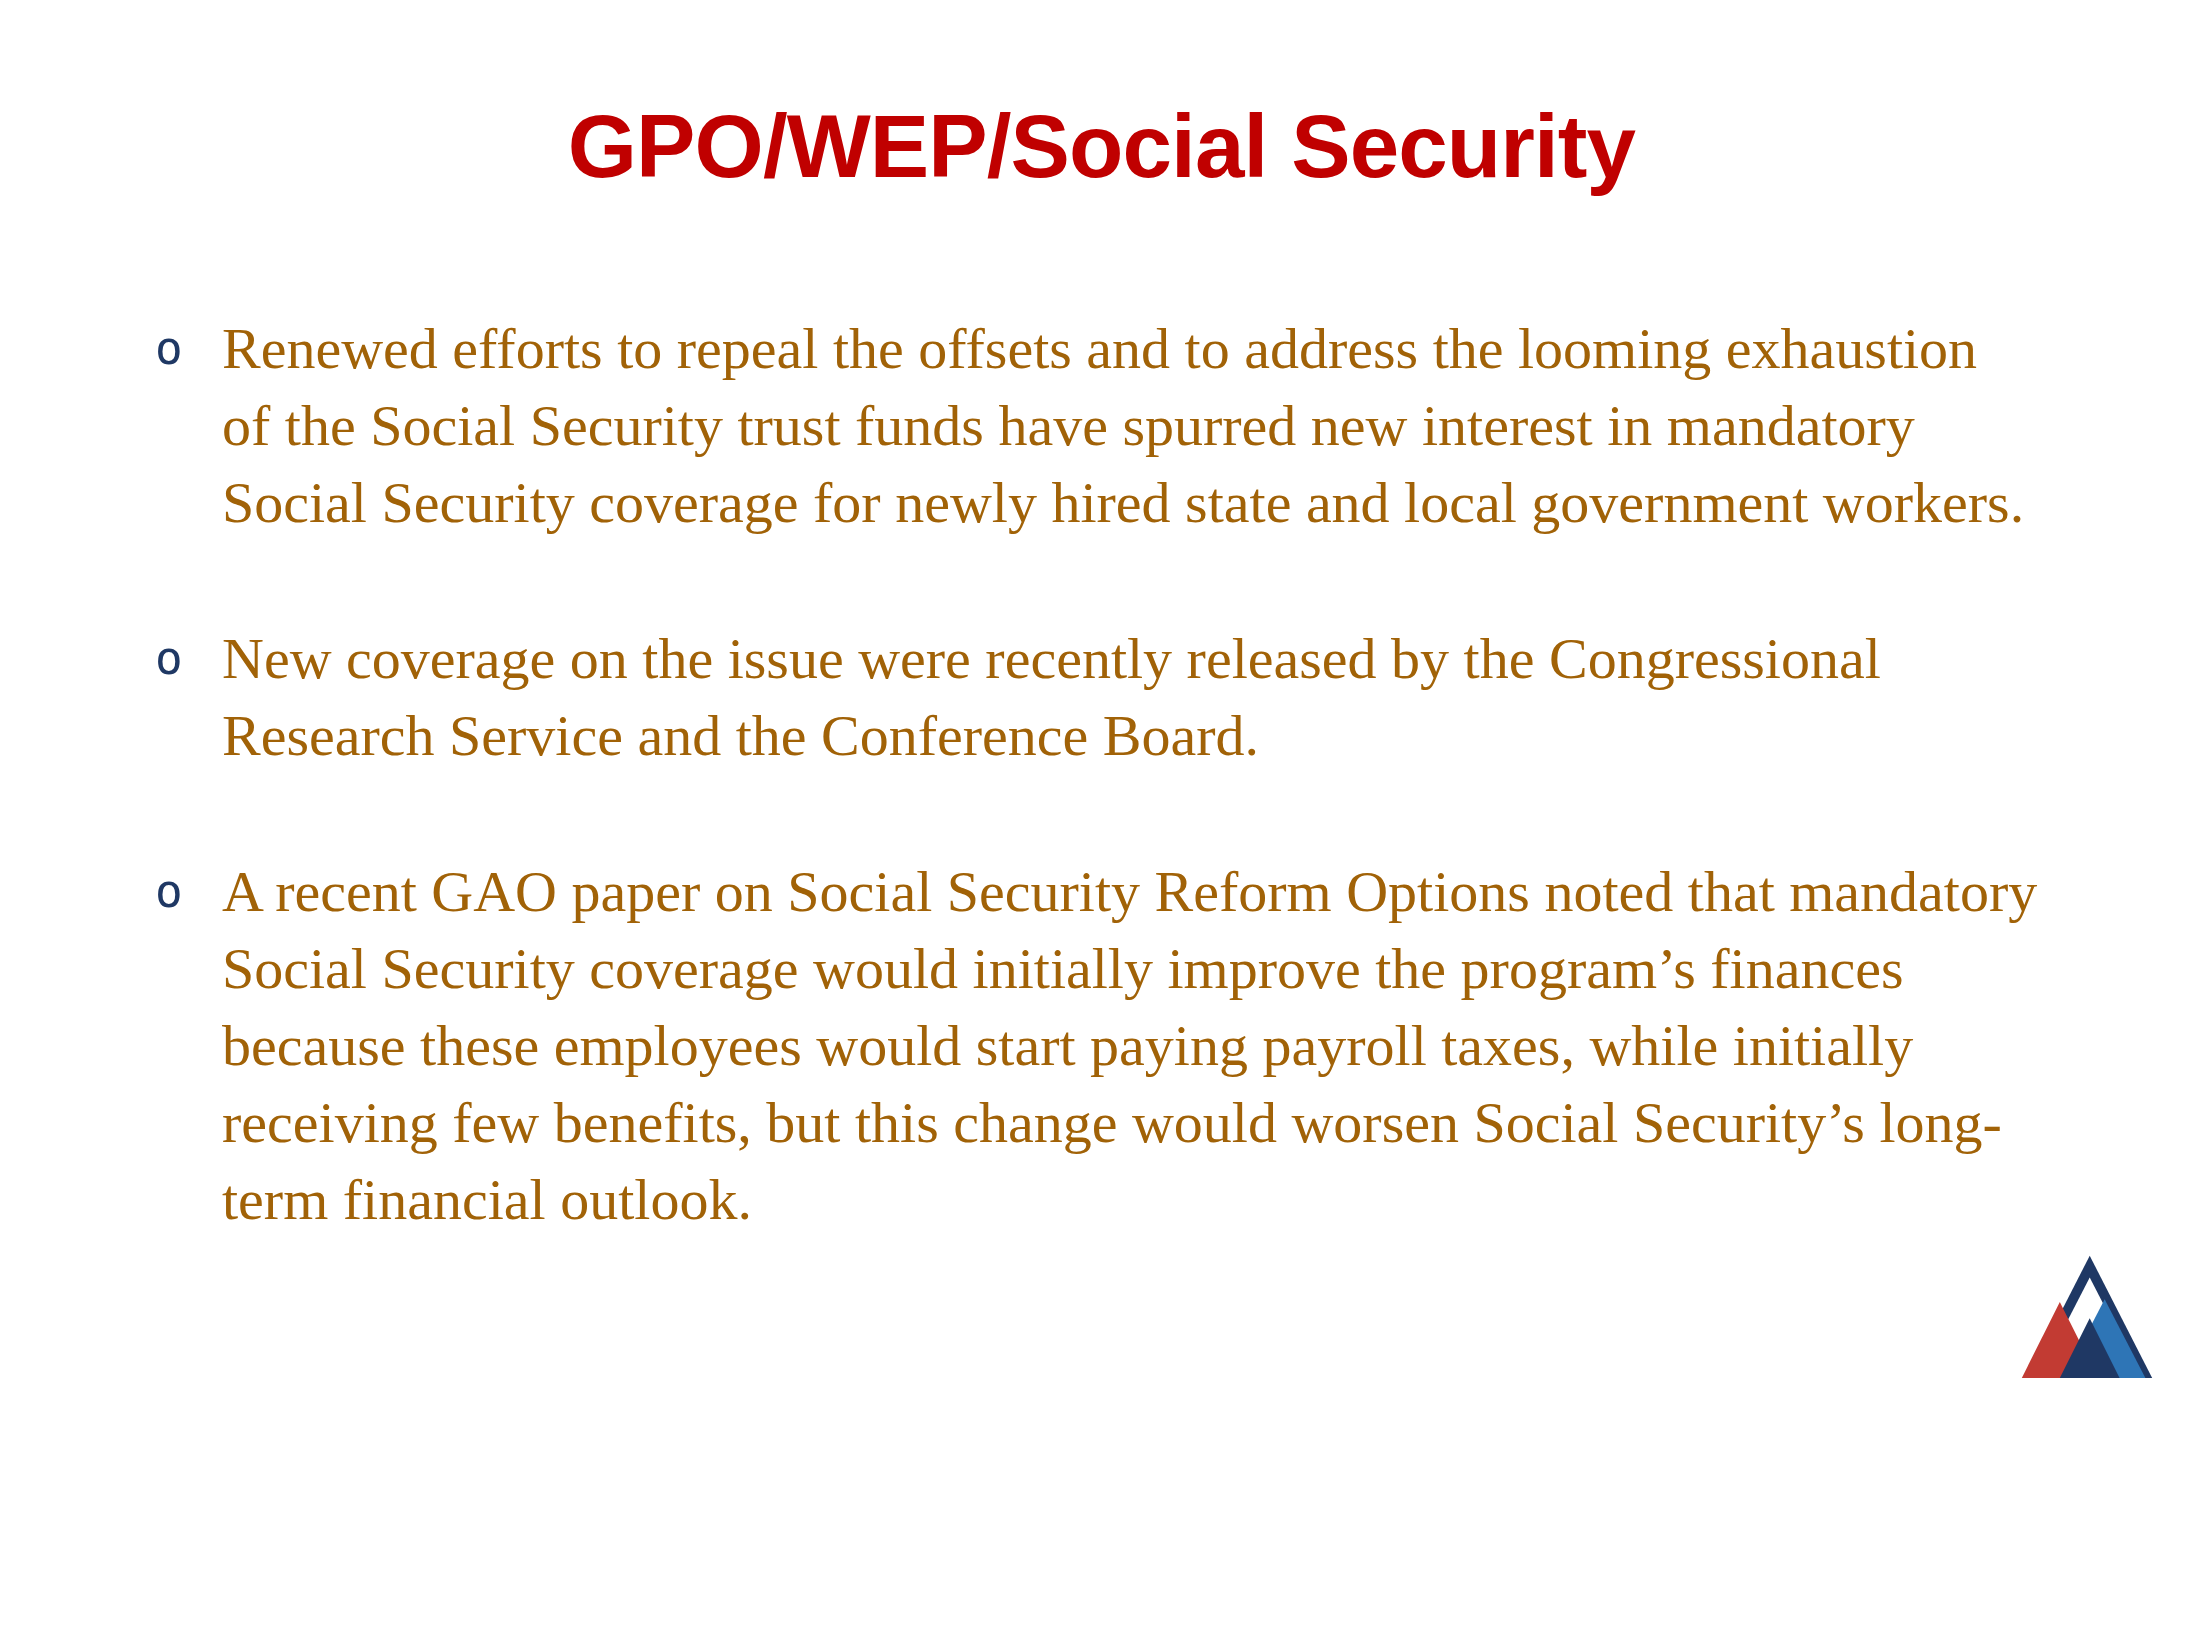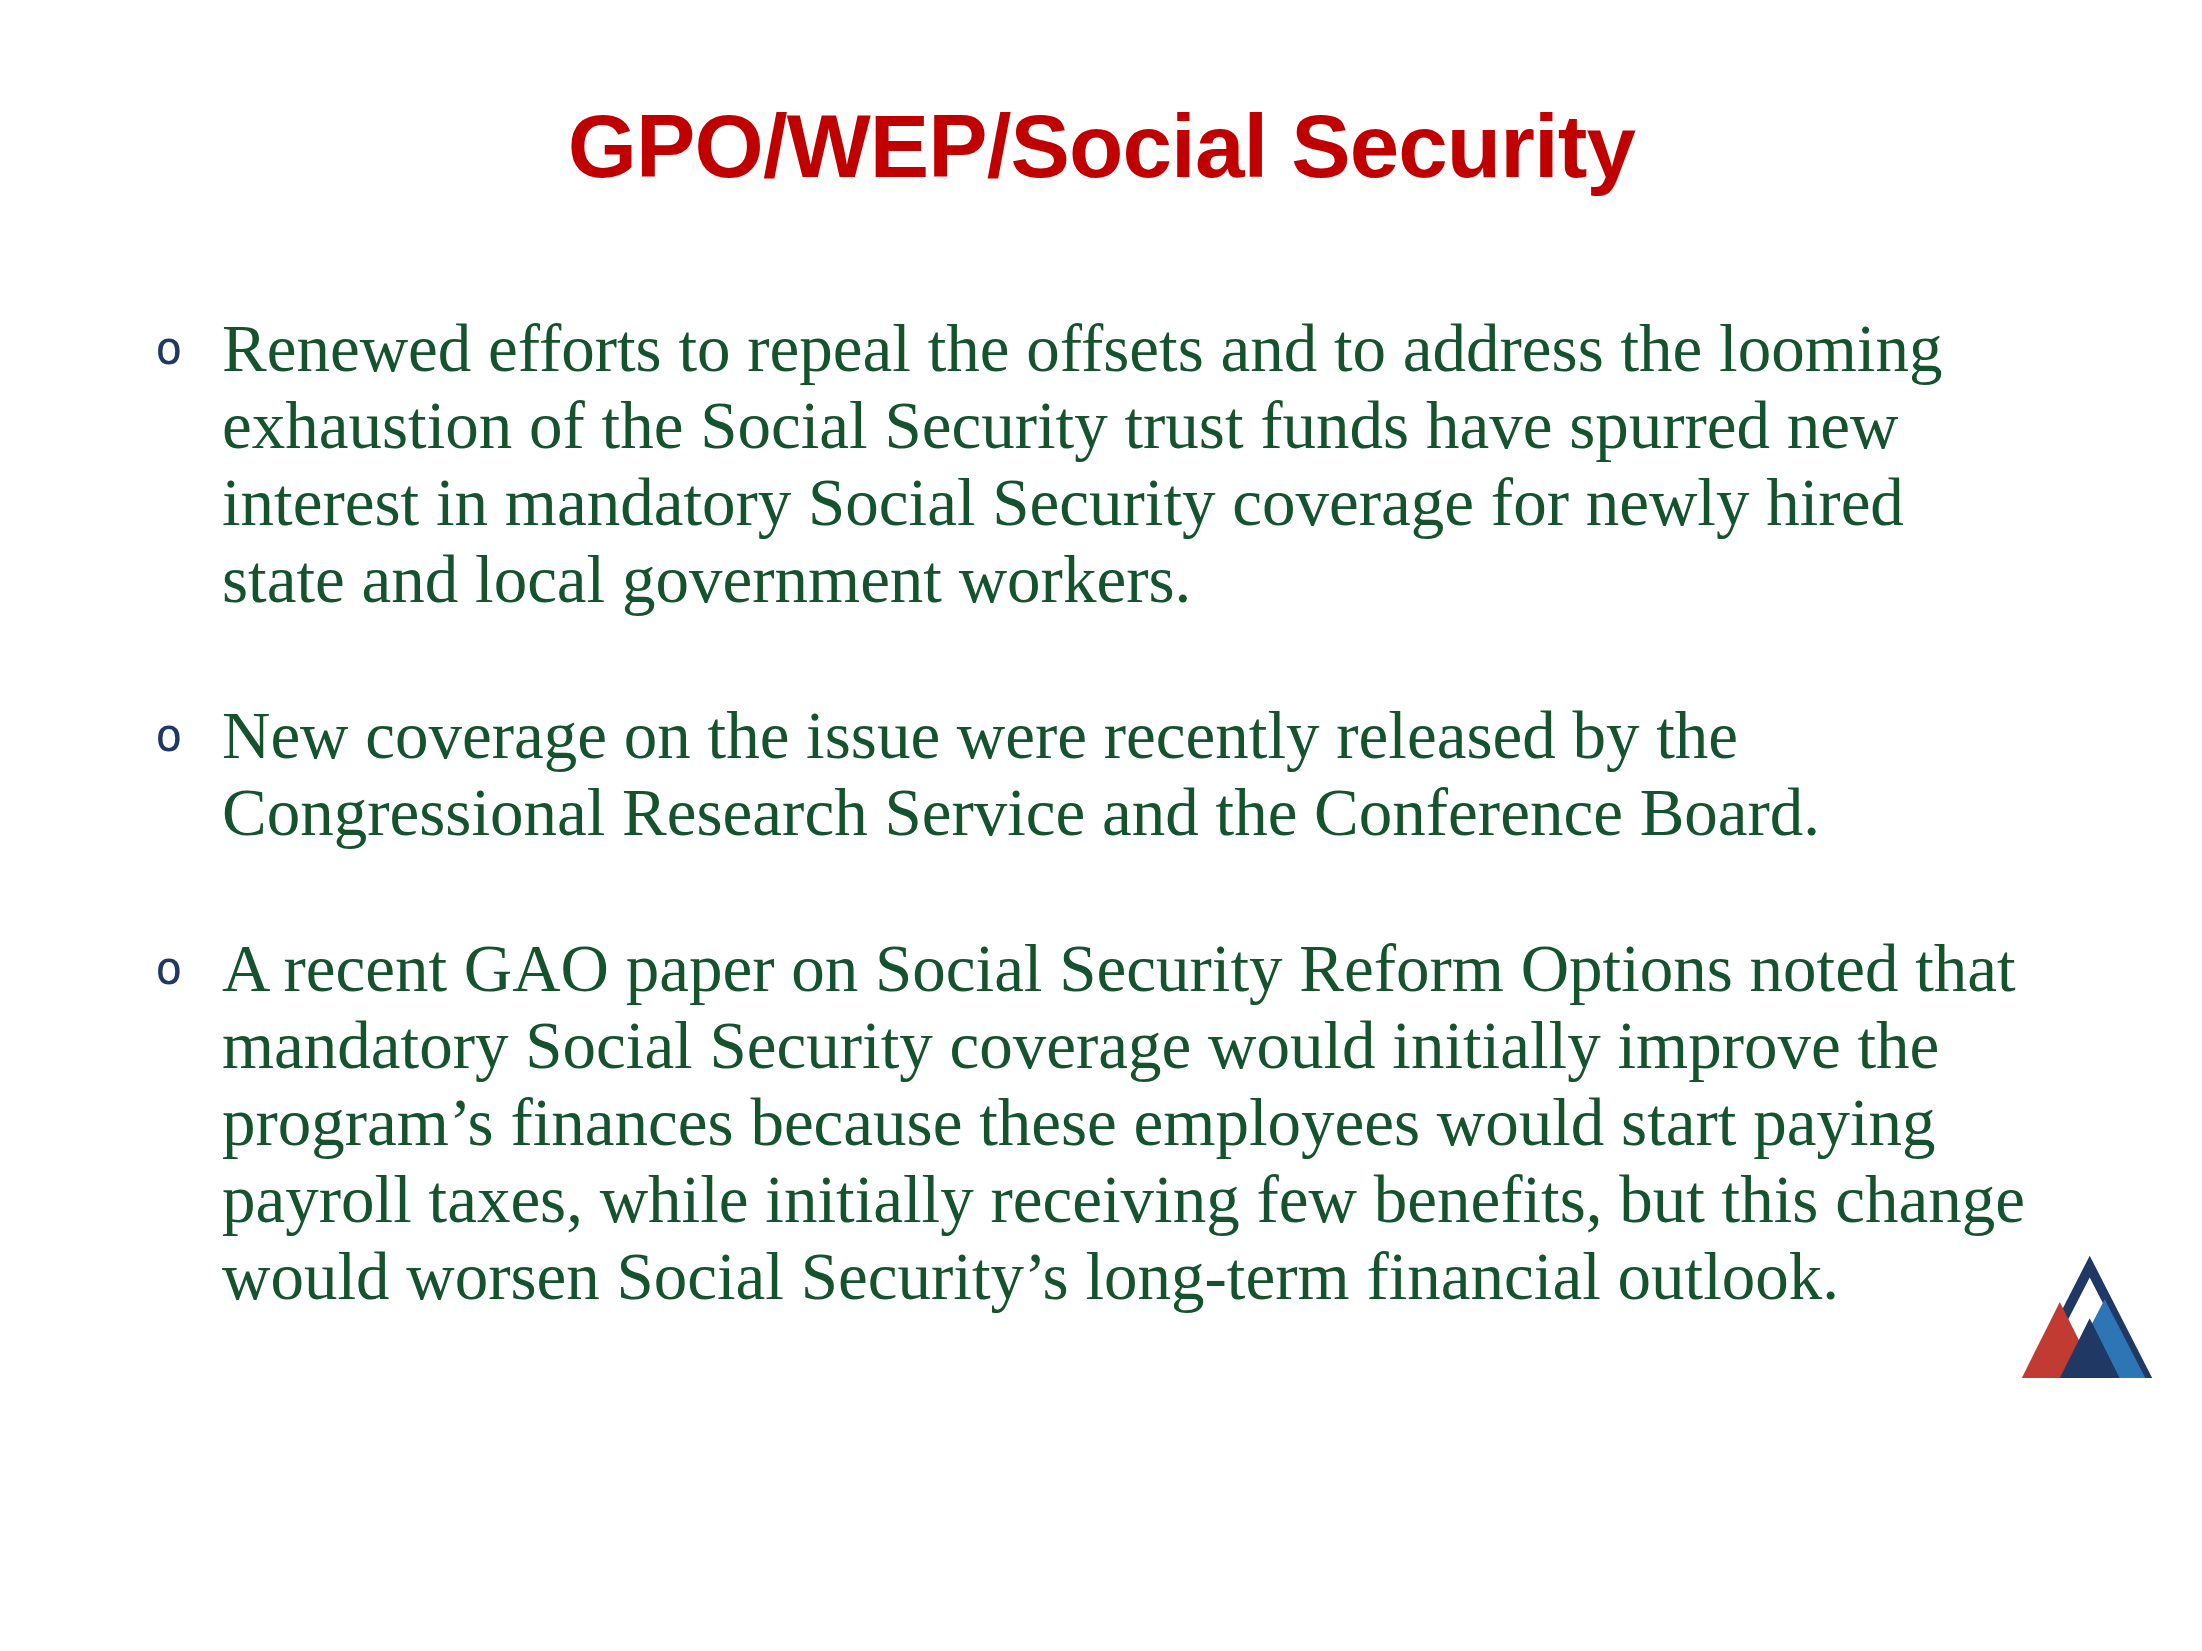--- a/index.html
+++ b/index.html
@@ -41,23 +41,23 @@
   .marker {
     flex: 0 0 67px;
     font-family: "DejaVu Sans Mono", monospace;
     font-size: 46px;
     line-height: 77px;
     color: #1F3864;
   }
   .text {
     flex: 1 1 auto;
     font-family: "Liberation Serif", serif;
-    font-size: 67px;
+    font-size: 58px;
     line-height: 77px;
-    color: #14532d;
+    color: #a16207;
   }
   .logo {
     position: absolute;
     right: 47px;
     bottom: 30px;
     width: 138px;
     height: 129px;
   }
   .logo svg {
     width: 100%;

